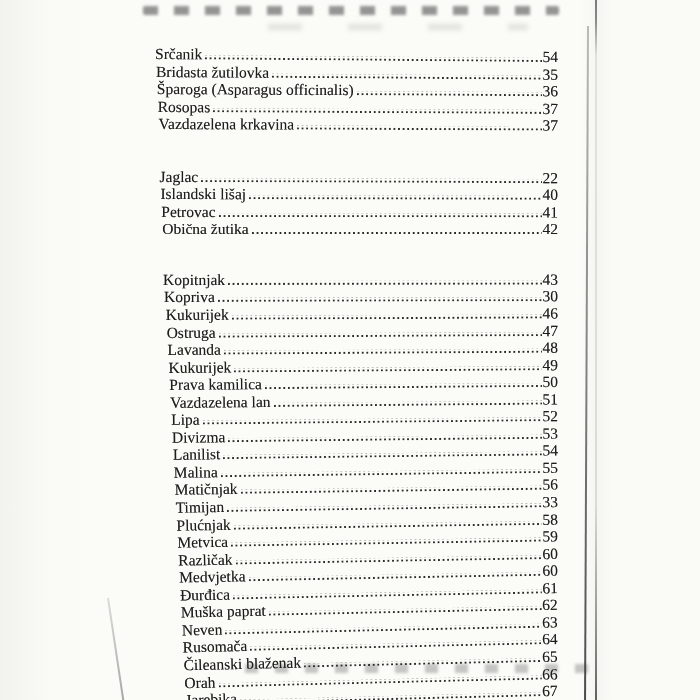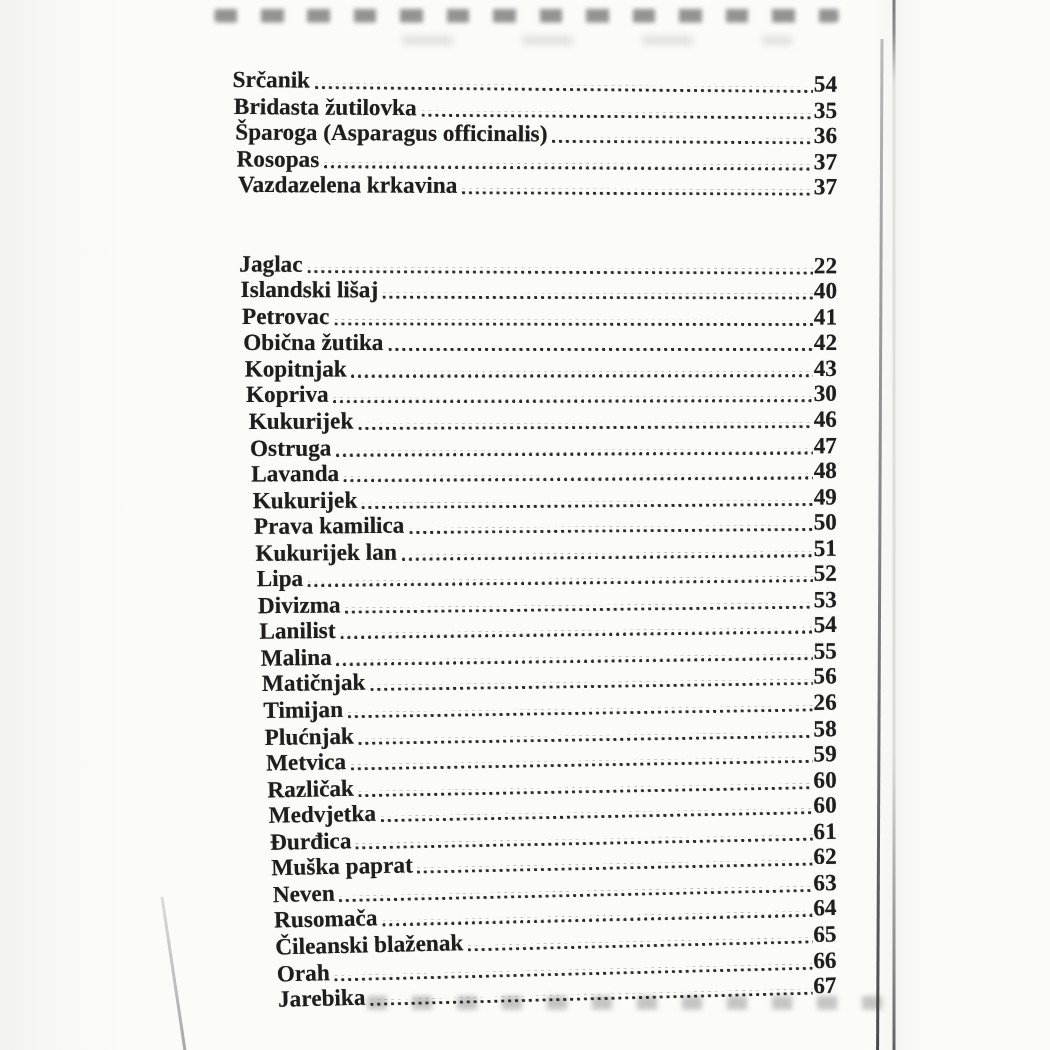--- a/index.html
+++ b/index.html
@@ -11,21 +11,20 @@
   body { font-family: "Liberation Serif", "DejaVu Serif", serif; background: #fff; }
 
   .scan-page {
     position: relative;
     width: 700px;
     height: 700px;
     background: linear-gradient(90deg,
       #f2f2ef 0px, #f9f9f6 45px, var(--paper) 90px,
       var(--paper) 580px, #f5f5f2 598px, #fafaf7 612px, #fafaf7 700px);
     overflow: hidden;
-    font-weight: bold;
   }
 
   
   .artifact { position: absolute; pointer-events: none; }
   .top-band {
     left: 143px; top: 6px; width: 416px; height: 9px;
     background: repeating-linear-gradient(90deg,
       rgba(45,45,45,0.50) 0px, rgba(45,45,45,0.50) 15px,
       rgba(45,45,45,0.00) 15px, rgba(45,45,45,0.00) 31px);
     filter: blur(1.4px);
@@ -152,21 +151,21 @@
     <span class="toc-leader"></span>
     <span class="toc-page-num">41</span>
   </div>
 
   <div class="toc-row" style="padding-left: 7.2px; transform: rotate(0.003deg); transform-origin: left bottom;">
     <span class="toc-title">Obična žutika</span>
     <span class="toc-leader"></span>
     <span class="toc-page-num">42</span>
   </div>
 
-  <div class="toc-row" style="padding-left: 8.1px; transform: rotate(-0.053deg); transform-origin: left bottom;">
+  <div class="toc-row" style="padding-left: 8.1px; transform: rotate(-0.053deg); transform-origin: left bottom; margin-top: 33px;">
     <span class="toc-title">Kopitnjak</span>
     <span class="toc-leader"></span>
     <span class="toc-page-num">43</span>
   </div>
 
   <div class="toc-row" style="padding-left: 9px; transform: rotate(-0.109deg); transform-origin: left bottom;">
     <span class="toc-title">Kopriva</span>
     <span class="toc-leader"></span>
     <span class="toc-page-num">30</span>
   </div>
@@ -196,21 +195,21 @@
     <span class="toc-page-num">49</span>
   </div>
 
   <div class="toc-row" style="padding-left: 14.4px; transform: rotate(-0.444deg); transform-origin: left bottom;">
     <span class="toc-title">Prava kamilica</span>
     <span class="toc-leader"></span>
     <span class="toc-page-num">50</span>
   </div>
 
   <div class="toc-row" style="padding-left: 15.3px; transform: rotate(-0.5deg); transform-origin: left bottom;">
-    <span class="toc-title">Kukurijek lan</span>
+    <span class="toc-title">Vazdazelena lan</span>
     <span class="toc-leader"></span>
     <span class="toc-page-num">51</span>
   </div>
 
   <div class="toc-row" style="padding-left: 16.2px; transform: rotate(-0.556deg); transform-origin: left bottom;">
     <span class="toc-title">Lipa</span>
     <span class="toc-leader"></span>
     <span class="toc-page-num">52</span>
   </div>
 
@@ -234,21 +233,21 @@
 
   <div class="toc-row" style="padding-left: 19.8px; transform: rotate(-0.78deg); transform-origin: left bottom;">
     <span class="toc-title">Matičnjak</span>
     <span class="toc-leader"></span>
     <span class="toc-page-num">56</span>
   </div>
 
   <div class="toc-row" style="padding-left: 20.7px; transform: rotate(-0.836deg); transform-origin: left bottom;">
     <span class="toc-title">Timijan</span>
     <span class="toc-leader"></span>
-    <span class="toc-page-num">26</span>
+    <span class="toc-page-num">33</span>
   </div>
 
   <div class="toc-row" style="padding-left: 21.6px; transform: rotate(-0.892deg); transform-origin: left bottom;">
     <span class="toc-title">Plućnjak</span>
     <span class="toc-leader"></span>
     <span class="toc-page-num">58</span>
   </div>
 
   <div class="toc-row" style="padding-left: 22.5px; transform: rotate(-0.948deg); transform-origin: left bottom;">
     <span class="toc-title">Metvica</span>

